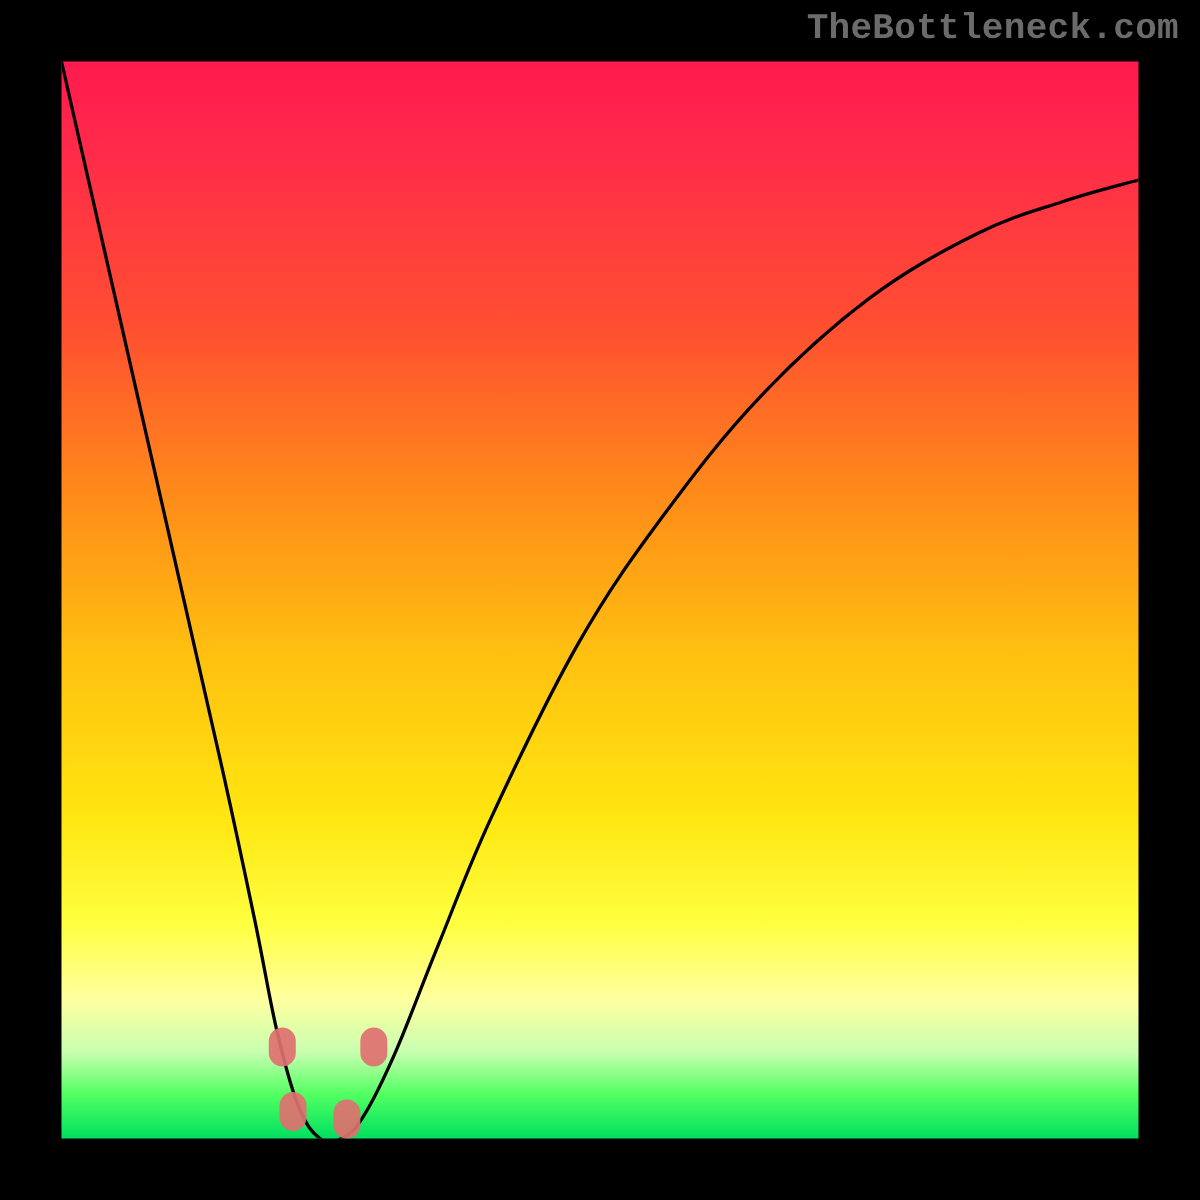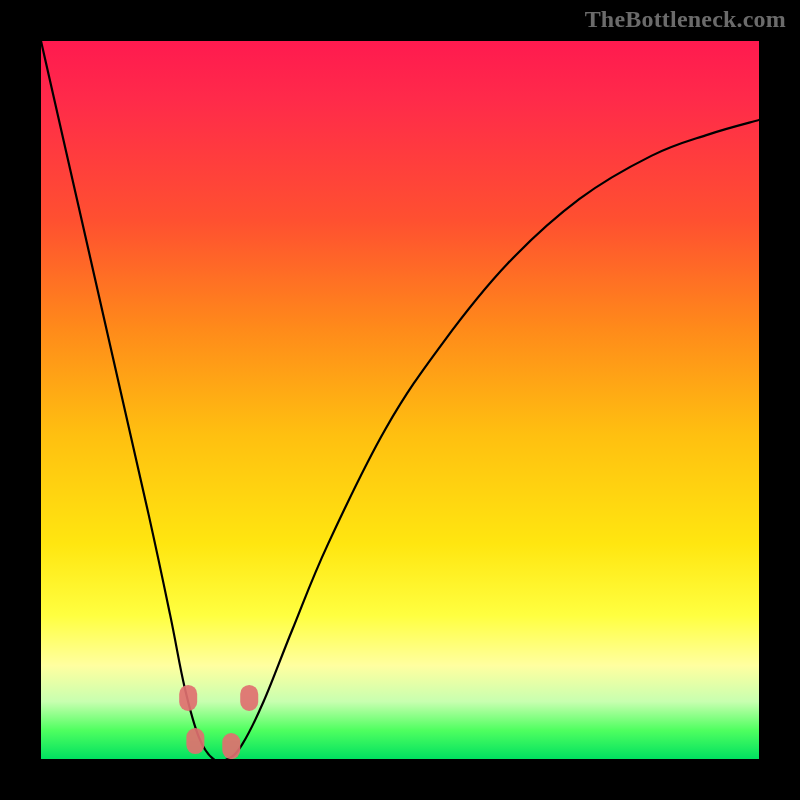--- a/index.html
+++ b/index.html
@@ -35,21 +35,21 @@
       #ffffa0 87%,
       #c8ffb0 92%,
       #4fff60 96%,
       #00e060 100%
     );
   }
   .attribution {
     position: absolute;
     top: 6px;
     right: 14px;
-    font-family: Liberation Serif, serif;
+    font-family: Liberation Mono, monospace;
     font-size: 24px;
     font-weight: 600;
     color: #6b6b6b;
     letter-spacing: 0.2px;
   }
   svg.curve {
     position: absolute;
     top: 0;
     left: 0;
     width: 718px;

